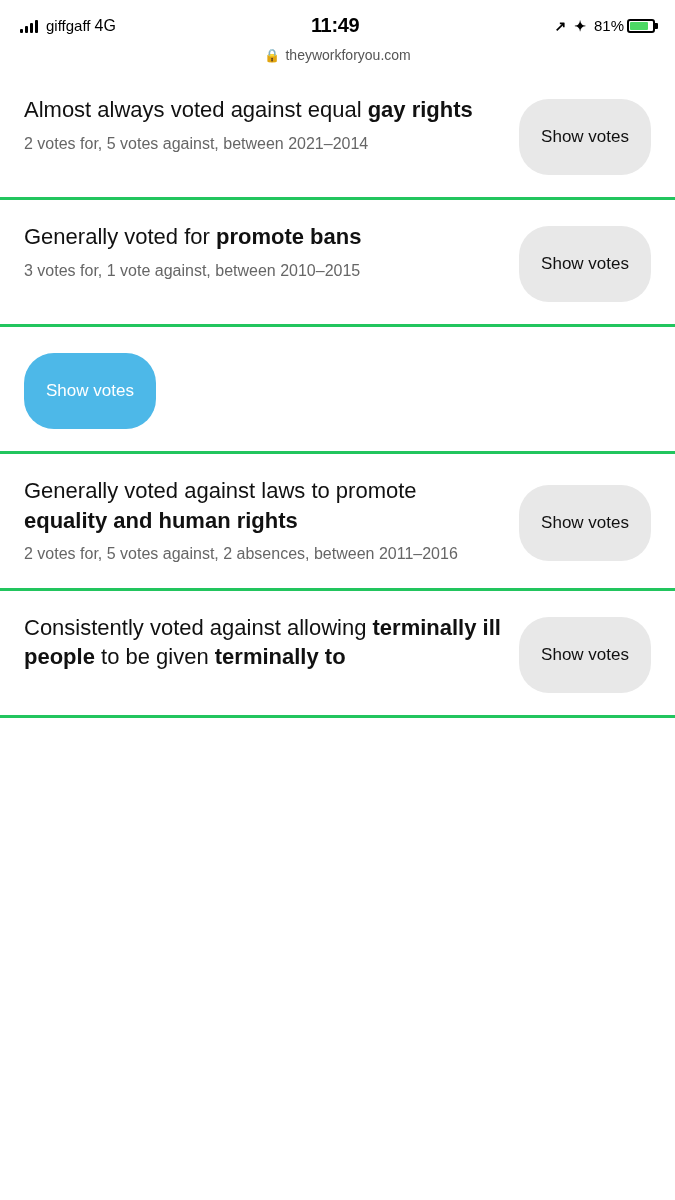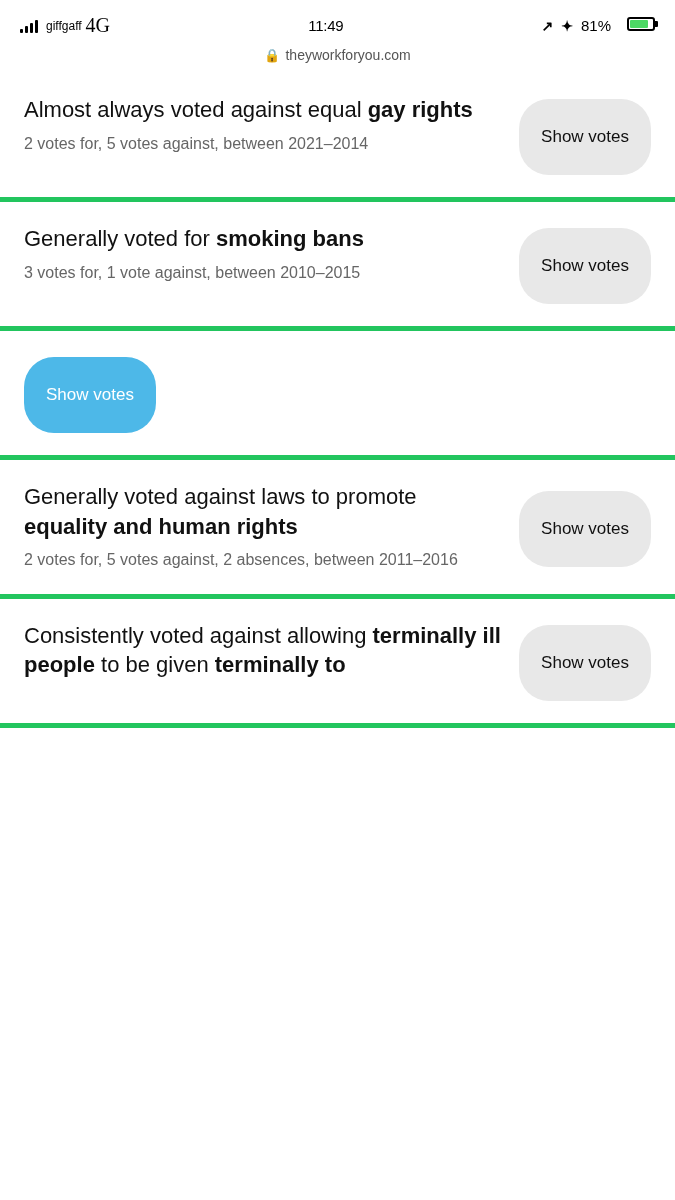--- a/index.html
+++ b/index.html
@@ -40,56 +40,55 @@
       background: #000;
       width: 3px;
       border-radius: 1px;
     }
     .signal-bars span:nth-child(1) { height: 4px; }
     .signal-bars span:nth-child(2) { height: 7px; }
     .signal-bars span:nth-child(3) { height: 10px; }
     .signal-bars span:nth-child(4) { height: 13px; }
 
     .carrier {
-      font-size: 12px;
+      font-size: 15px;
       font-weight: 500;
       margin-left: 4px;
     }
 
     .network-type {
+      font-size: 16px;
+      font-weight: 500;
+    }
+
+    .status-center {
       font-size: 20px;
-      font-weight: 500;
-      font-family: Liberation Serif, serif;
-    }
-
-    .status-center {
-      font-size: 15px;
-      font-weight: 400;
+      font-weight: 700;
       letter-spacing: -0.3px;
     }
 
     .status-right {
       display: flex;
       align-items: center;
       gap: 8px;
       font-size: 14px;
     }
 
     .location-icon {
       font-size: 14px;
     }
 
     .bluetooth-icon {
       font-size: 14px;
     }
 
     .battery-wrapper {
       display: flex;
-      align-items: flex-start;
-      gap: 16px;
+      align-items: center;
+      gap: 3px;
     }
 
     .battery-pct {
       font-size: 15px;
       font-weight: 500;
     }
 
     .battery {
       width: 28px;
       height: 14px;
@@ -136,21 +135,21 @@
       color: #555;
     }
 
     
     .content {
       padding: 0;
     }
 
     .policy-item {
       padding: 22px 24px 22px 24px;
-      border-bottom: 5px solid #22c55e;
+      border-bottom: 3px solid #22c55e;
       display: flex;
       align-items: flex-start;
       justify-content: space-between;
       gap: 16px;
     }
 
     .policy-text-block {
       flex: 1;
     }
 
@@ -231,21 +230,21 @@
         Almost always voted against equal <strong>gay rights</strong>
       </div>
       <div class="policy-meta">2 votes for, 5 votes against, between 2021–2014</div>
     </div>
     <button class="show-votes-btn">Show votes</button>
   </div>
 
   <div class="policy-item">
     <div class="policy-text-block">
       <div class="policy-heading">
-        Generally voted for <strong>smoking bans</strong>
+        Generally voted for <strong>promote bans</strong>
       </div>
       <div class="policy-meta">3 votes for, 1 vote against, between 2010–2015</div>
     </div>
     <button class="show-votes-btn">Show votes</button>
   </div>
 
   <div class="policy-item">
     <button class="show-votes-btn active">Show votes</button>
   </div>
 

